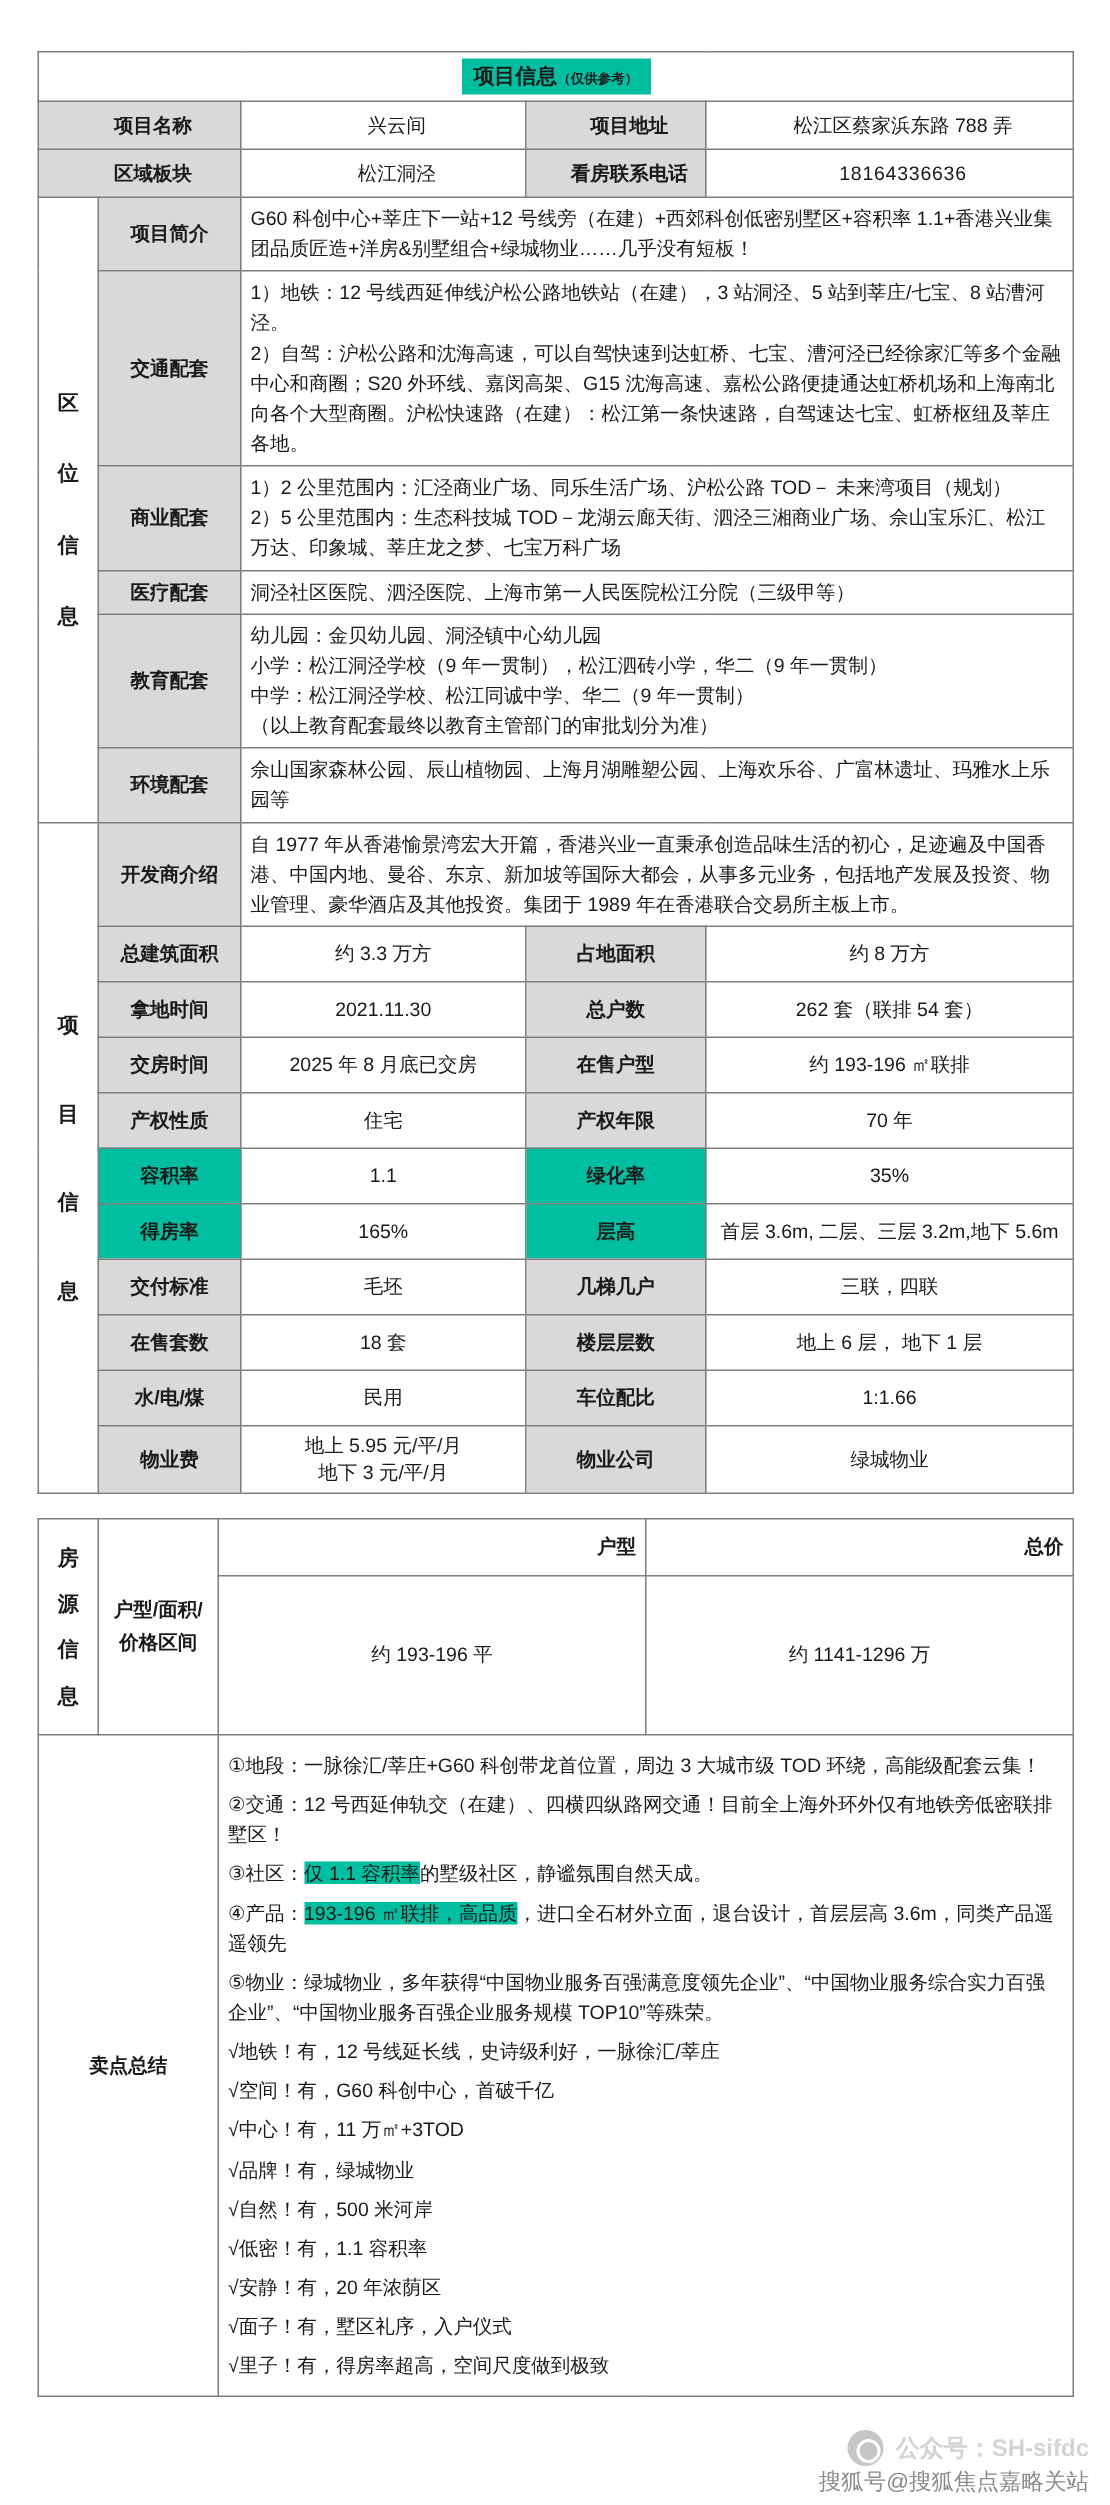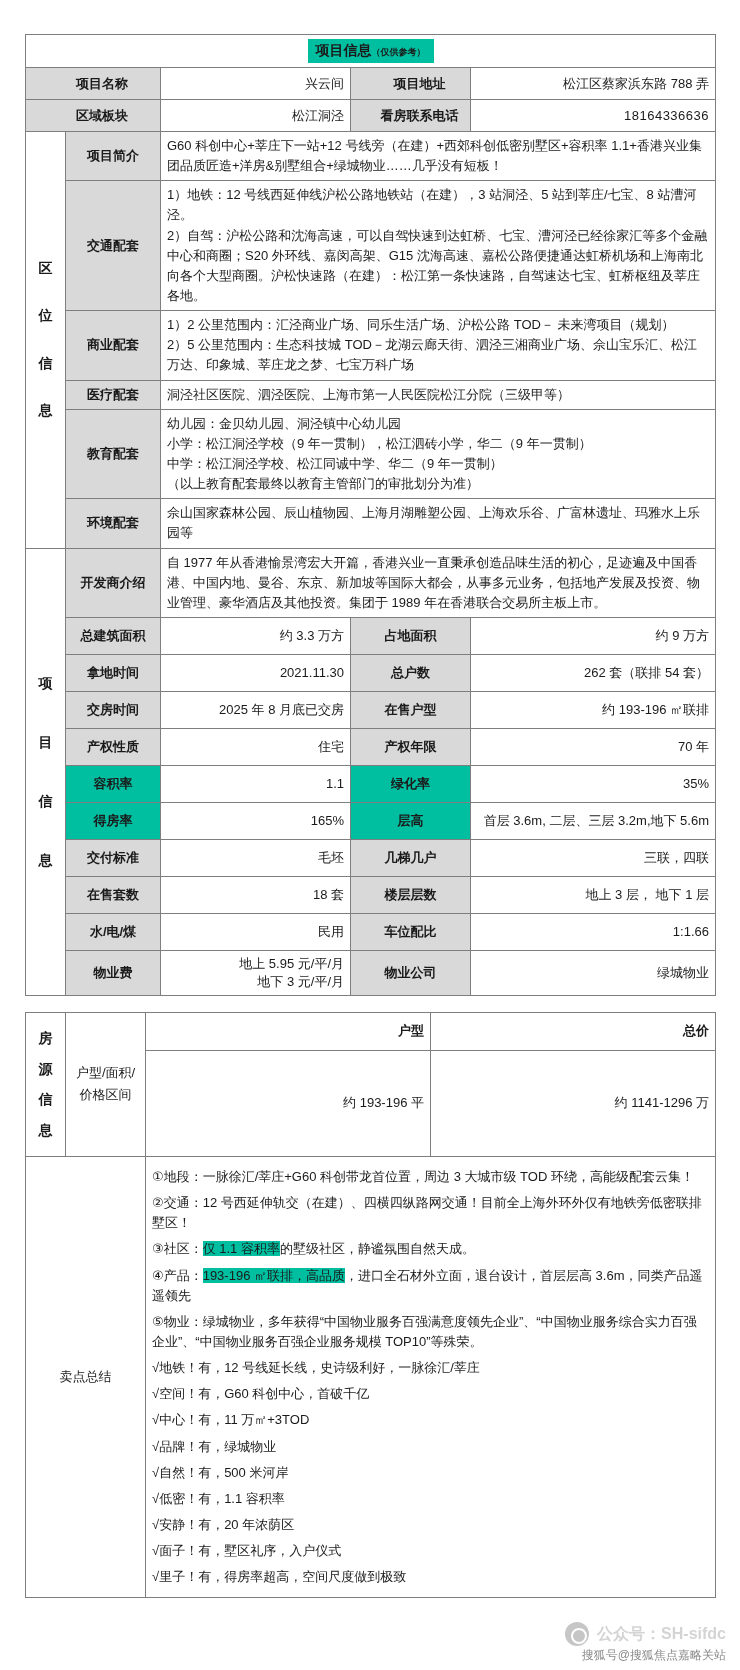--- a/index.html
+++ b/index.html
@@ -34,21 +34,21 @@
   .title-hl { background:var(--accent,#00bfa0); padding:3px 8px; display:inline-block; }
   .t1 { font-weight:bold; font-size:14px; }
   .t2 { font-weight:bold; font-size:9px; }
 
   .lbl {
     background:var(--label-bg,#d9d9d9);
     font-weight:bold;
     text-align:center;
   }
   .lbl.teal { background:var(--accent,#00bfa0); }
-  .val { text-align:right; }
+  .val { text-align:center; }
   .rowh td { height:32px;padding-left:24px; }
   .pr td { height:37px; }
   .phone { font-size:17px; letter-spacing:.5px; }
 
   .content {
     text-align:left;
     line-height:1.55;
     white-space:pre-line;
     padding:6px 9px;
     font-size:12.5px;
@@ -61,21 +61,21 @@
     width:1em;
     margin:0 auto;
     word-break:break-all;
     text-align:left;
     line-height:3.4;
   }
   .vtext.v2 { line-height:4.2; }
   .vtext.v3 { line-height:2.2; }
 
   .lbl2 {
-    font-weight:normal;
+    font-weight:bold;
     text-align:center;
     background:#fff;
     white-space:pre-line;
     line-height:1.7;
   }
   .subhead { font-weight:bold; text-align:right; height:38px; }
   .tall { height:106px; }
 
   .sp-content { padding:8px 12px; }
   .sp-line { margin:6px 0; line-height:1.55; font-size:13px; text-align:left; }
@@ -90,21 +90,21 @@
   .wm-icon {
     width:24px; height:24px; border-radius:50%;
     background:#c6c6c6; position:relative; flex:0 0 auto;
   }
   .wm-icon::after {
     content:""; position:absolute; left:6px; top:6px;
     width:12px; height:12px; border-radius:50%;
     border:2.5px solid #ffffff;
   }
   .wm1 { color:#d4d4d4; font-size:16px; font-weight:bold; }
-  .wm2 { color:#8a8a8a; font-size:12px; margin-top:1px; text-align:right; }
+  .wm2 { color:#8a8a8a; font-size:15px; margin-top:1px; text-align:right; }
 </style>
 </head>
 <body>
 
 <div class="page">
 
   <table class="tbl main">
     <colgroup>
       <col style="width:40px">
         <col style="width:95px">
@@ -169,21 +169,21 @@
         <td class="vlabel" rowspan="11">
           <div class="vtext v2">项目信息</div>
         </td>
         <td class="lbl">开发商介绍</td>
         <td colspan="3" class="content">自 1977 年从香港愉景湾宏大开篇，香港兴业一直秉承创造品味生活的初心，足迹遍及中国香港、中国内地、曼谷、东京、新加坡等国际大都会，从事多元业务，包括地产发展及投资、物业管理、豪华酒店及其他投资。集团于 1989 年在香港联合交易所主板上市。</td>
       </tr>
       <tr class="pr">
         <td class="lbl">总建筑面积</td>
         <td class="val">约 3.3 万方</td>
         <td class="lbl">占地面积</td>
-        <td class="val">约 9 万方</td>
+        <td class="val">约 8 万方</td>
       </tr>
       <tr class="pr">
         <td class="lbl">拿地时间</td>
         <td class="val">2021.11.30</td>
         <td class="lbl">总户数</td>
         <td class="val">262 套（联排 54 套）</td>
       </tr>
       <tr class="pr">
         <td class="lbl">交房时间</td>
         <td class="val">2025 年 8 月底已交房</td>
@@ -211,21 +211,21 @@
       <tr class="pr">
         <td class="lbl">交付标准</td>
         <td class="val">毛坯</td>
         <td class="lbl">几梯几户</td>
         <td class="val">三联，四联</td>
       </tr>
       <tr class="pr">
         <td class="lbl">在售套数</td>
         <td class="val">18 套</td>
         <td class="lbl">楼层层数</td>
-        <td class="val">地上 3 层， 地下 1 层</td>
+        <td class="val">地上 6 层， 地下 1 层</td>
       </tr>
       <tr class="pr">
         <td class="lbl">水/电/煤</td>
         <td class="val">民用</td>
         <td class="lbl">车位配比</td>
         <td class="val">1:1.66</td>
       </tr>
       <tr>
         <td class="lbl">物业费</td>
         <td class="val">

